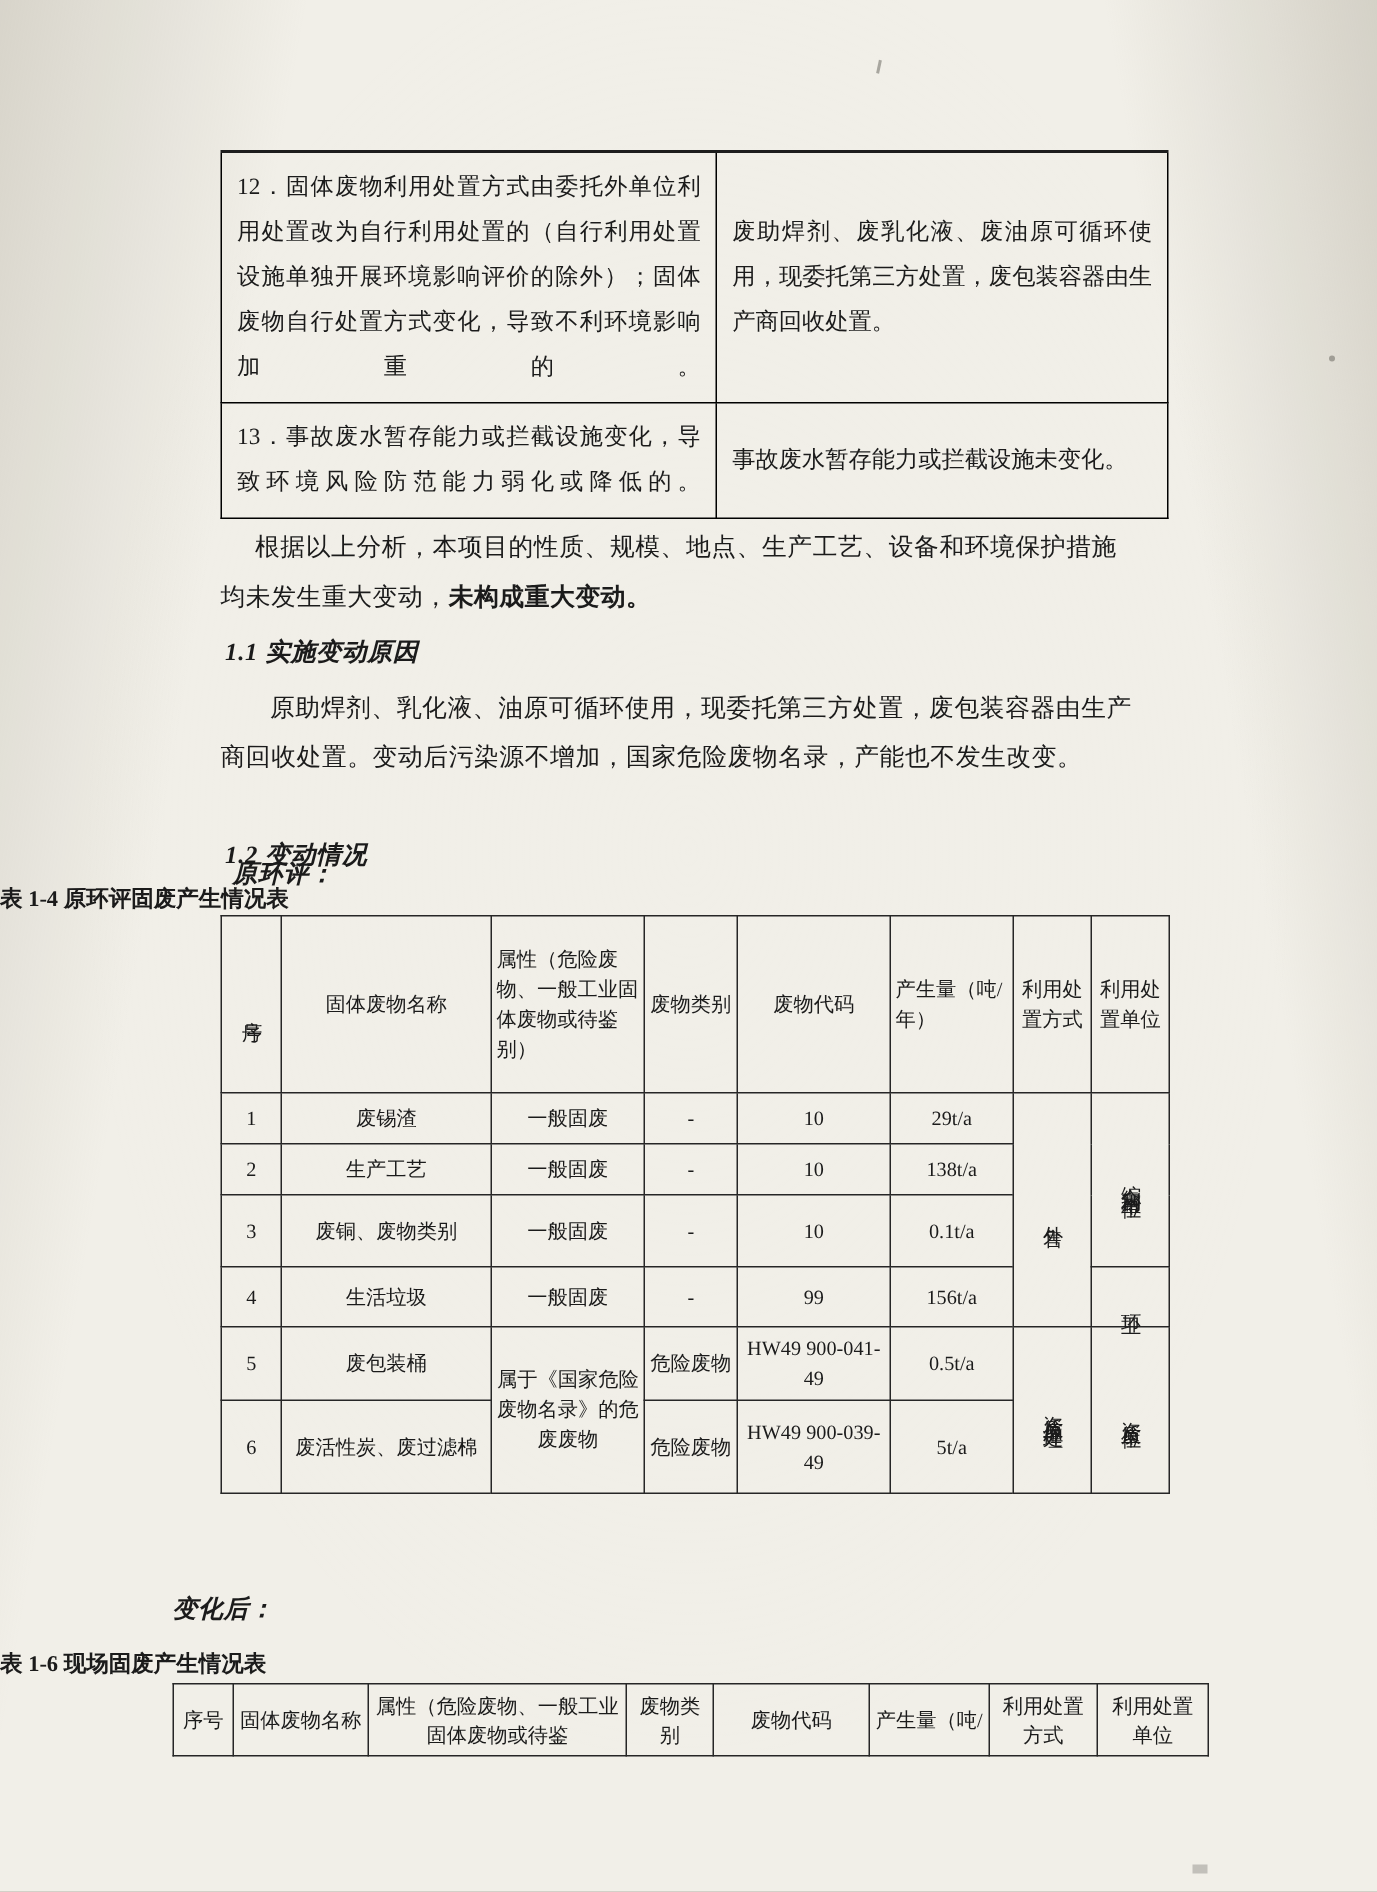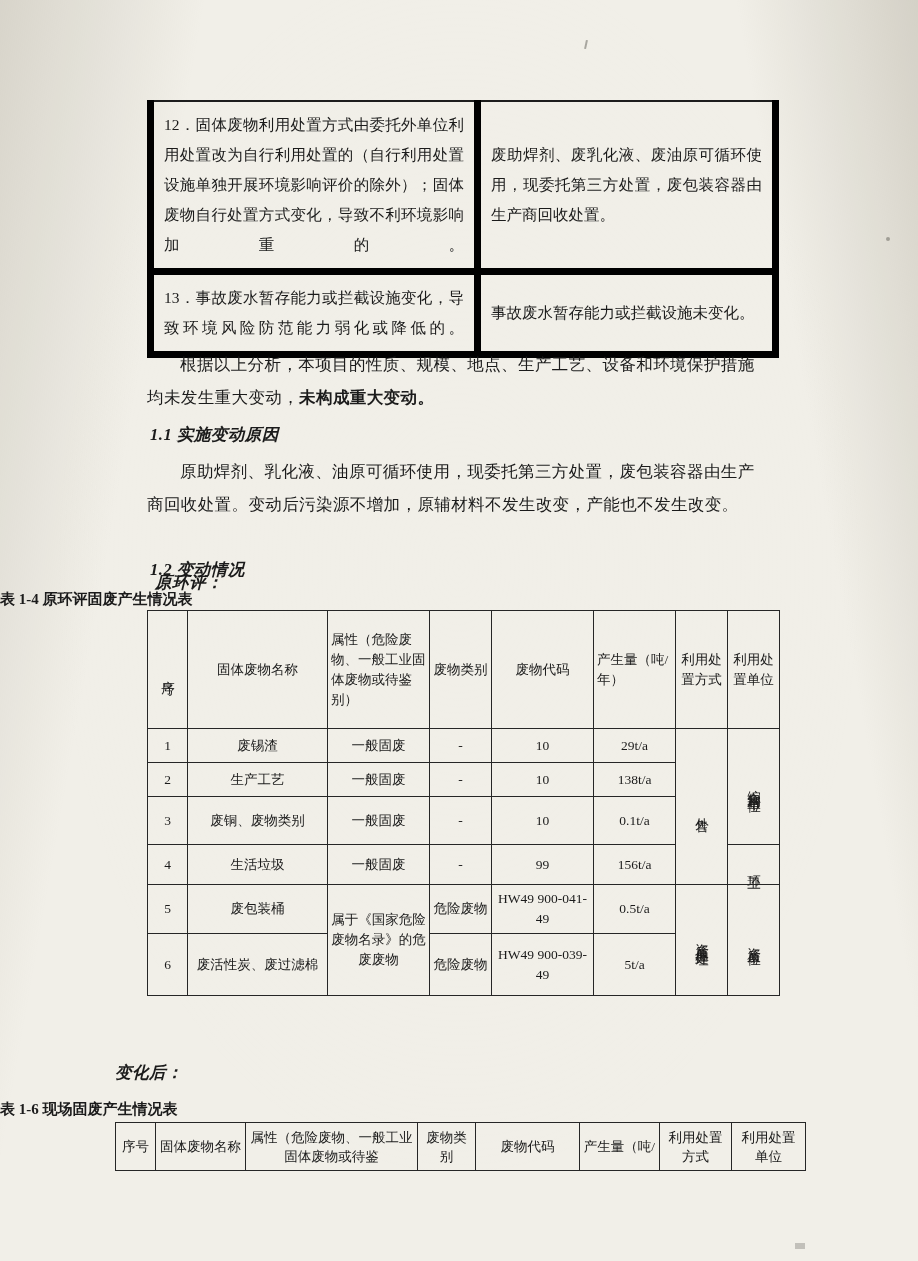--- a/index.html
+++ b/index.html
@@ -39,21 +39,21 @@
   
   .tbl-top {
     position: absolute;
     left: 147px;
     top: 100px;
     width: 632px;
     border-collapse: collapse;
     font-size: 15.5px;
   }
   .tbl-top td {
-    border: 7px solid #000000;
+    border: 1px solid #000000;
     padding: 8px 10px;
     line-height: 30px;
     vertical-align: middle;
   }
   .tbl-top td.c1 { width: 320px; text-align: justify; text-align-last: justify; }
   .tbl-top td.c2 { width: 290px; text-align: justify; }
   .tbl-top tr:first-child td { border-top: 2px solid #1d1d1d; }
 
   
   .para {
@@ -149,28 +149,28 @@
         <td class="c1">12．固体废物利用处置方式由委托外单位利用处置改为自行利用处置的（自行利用处置设施单独开展环境影响评价的除外）；固体废物自行处置方式变化，导致不利环境影响加重的。</td>
         <td class="c2">废助焊剂、废乳化液、废油原可循环使用，现委托第三方处置，废包装容器由生产商回收处置。</td>
       </tr>
       <tr>
         <td class="c1">13．事故废水暂存能力或拦截设施变化，导致环境风险防范能力弱化或降低的。</td>
         <td class="c2">事故废水暂存能力或拦截设施未变化。</td>
       </tr>
     </tbody>
       </table>
 
-    <div class="para indent" style="left:147px; top:348px; width:632px;">根据以上分析，本项目的性质、规模、地点、生产工艺、设备和环境保护措施</div>
+    <div class="para indent" style="left:137px; top:348px; width:632px;">根据以上分析，本项目的性质、规模、地点、生产工艺、设备和环境保护措施</div>
     <div class="para" style="left:147px; top:381px; width:632px;">
       <span>均未发生重大变动，</span><span class="bold">未构成重大变动。</span>
     </div>
 
     <div class="h2" style="left:150px; top:424px;">1.1 实施变动原因</div>
     <div class="para indent" style="left:147px; top:455px; width:632px;">原助焊剂、乳化液、油原可循环使用，现委托第三方处置，废包装容器由生产</div>
-    <div class="para" style="left:147px; top:488px; width:632px;">商回收处置。变动后污染源不增加，原辅材料不发生改变，产能也不发生改变。</div>
+    <div class="para" style="left:147px; top:488px; width:632px;">商回收处置。变动后污染源不增加，国家危险废物名录，产能也不发生改变。</div>
 
     <div class="h2" style="left:150px; top:559px;">1.2 变动情况</div>
     <div class="h2" style="left:155px; top:572px;">原环评：</div>
 
     <div class="cap" style="top:590px;">表 1-4 原环评固废产生情况表</div>
 
     <table class="tbl-14">
       <colgroup>
         <col style="width:40px">
         <col style="width:140px">

